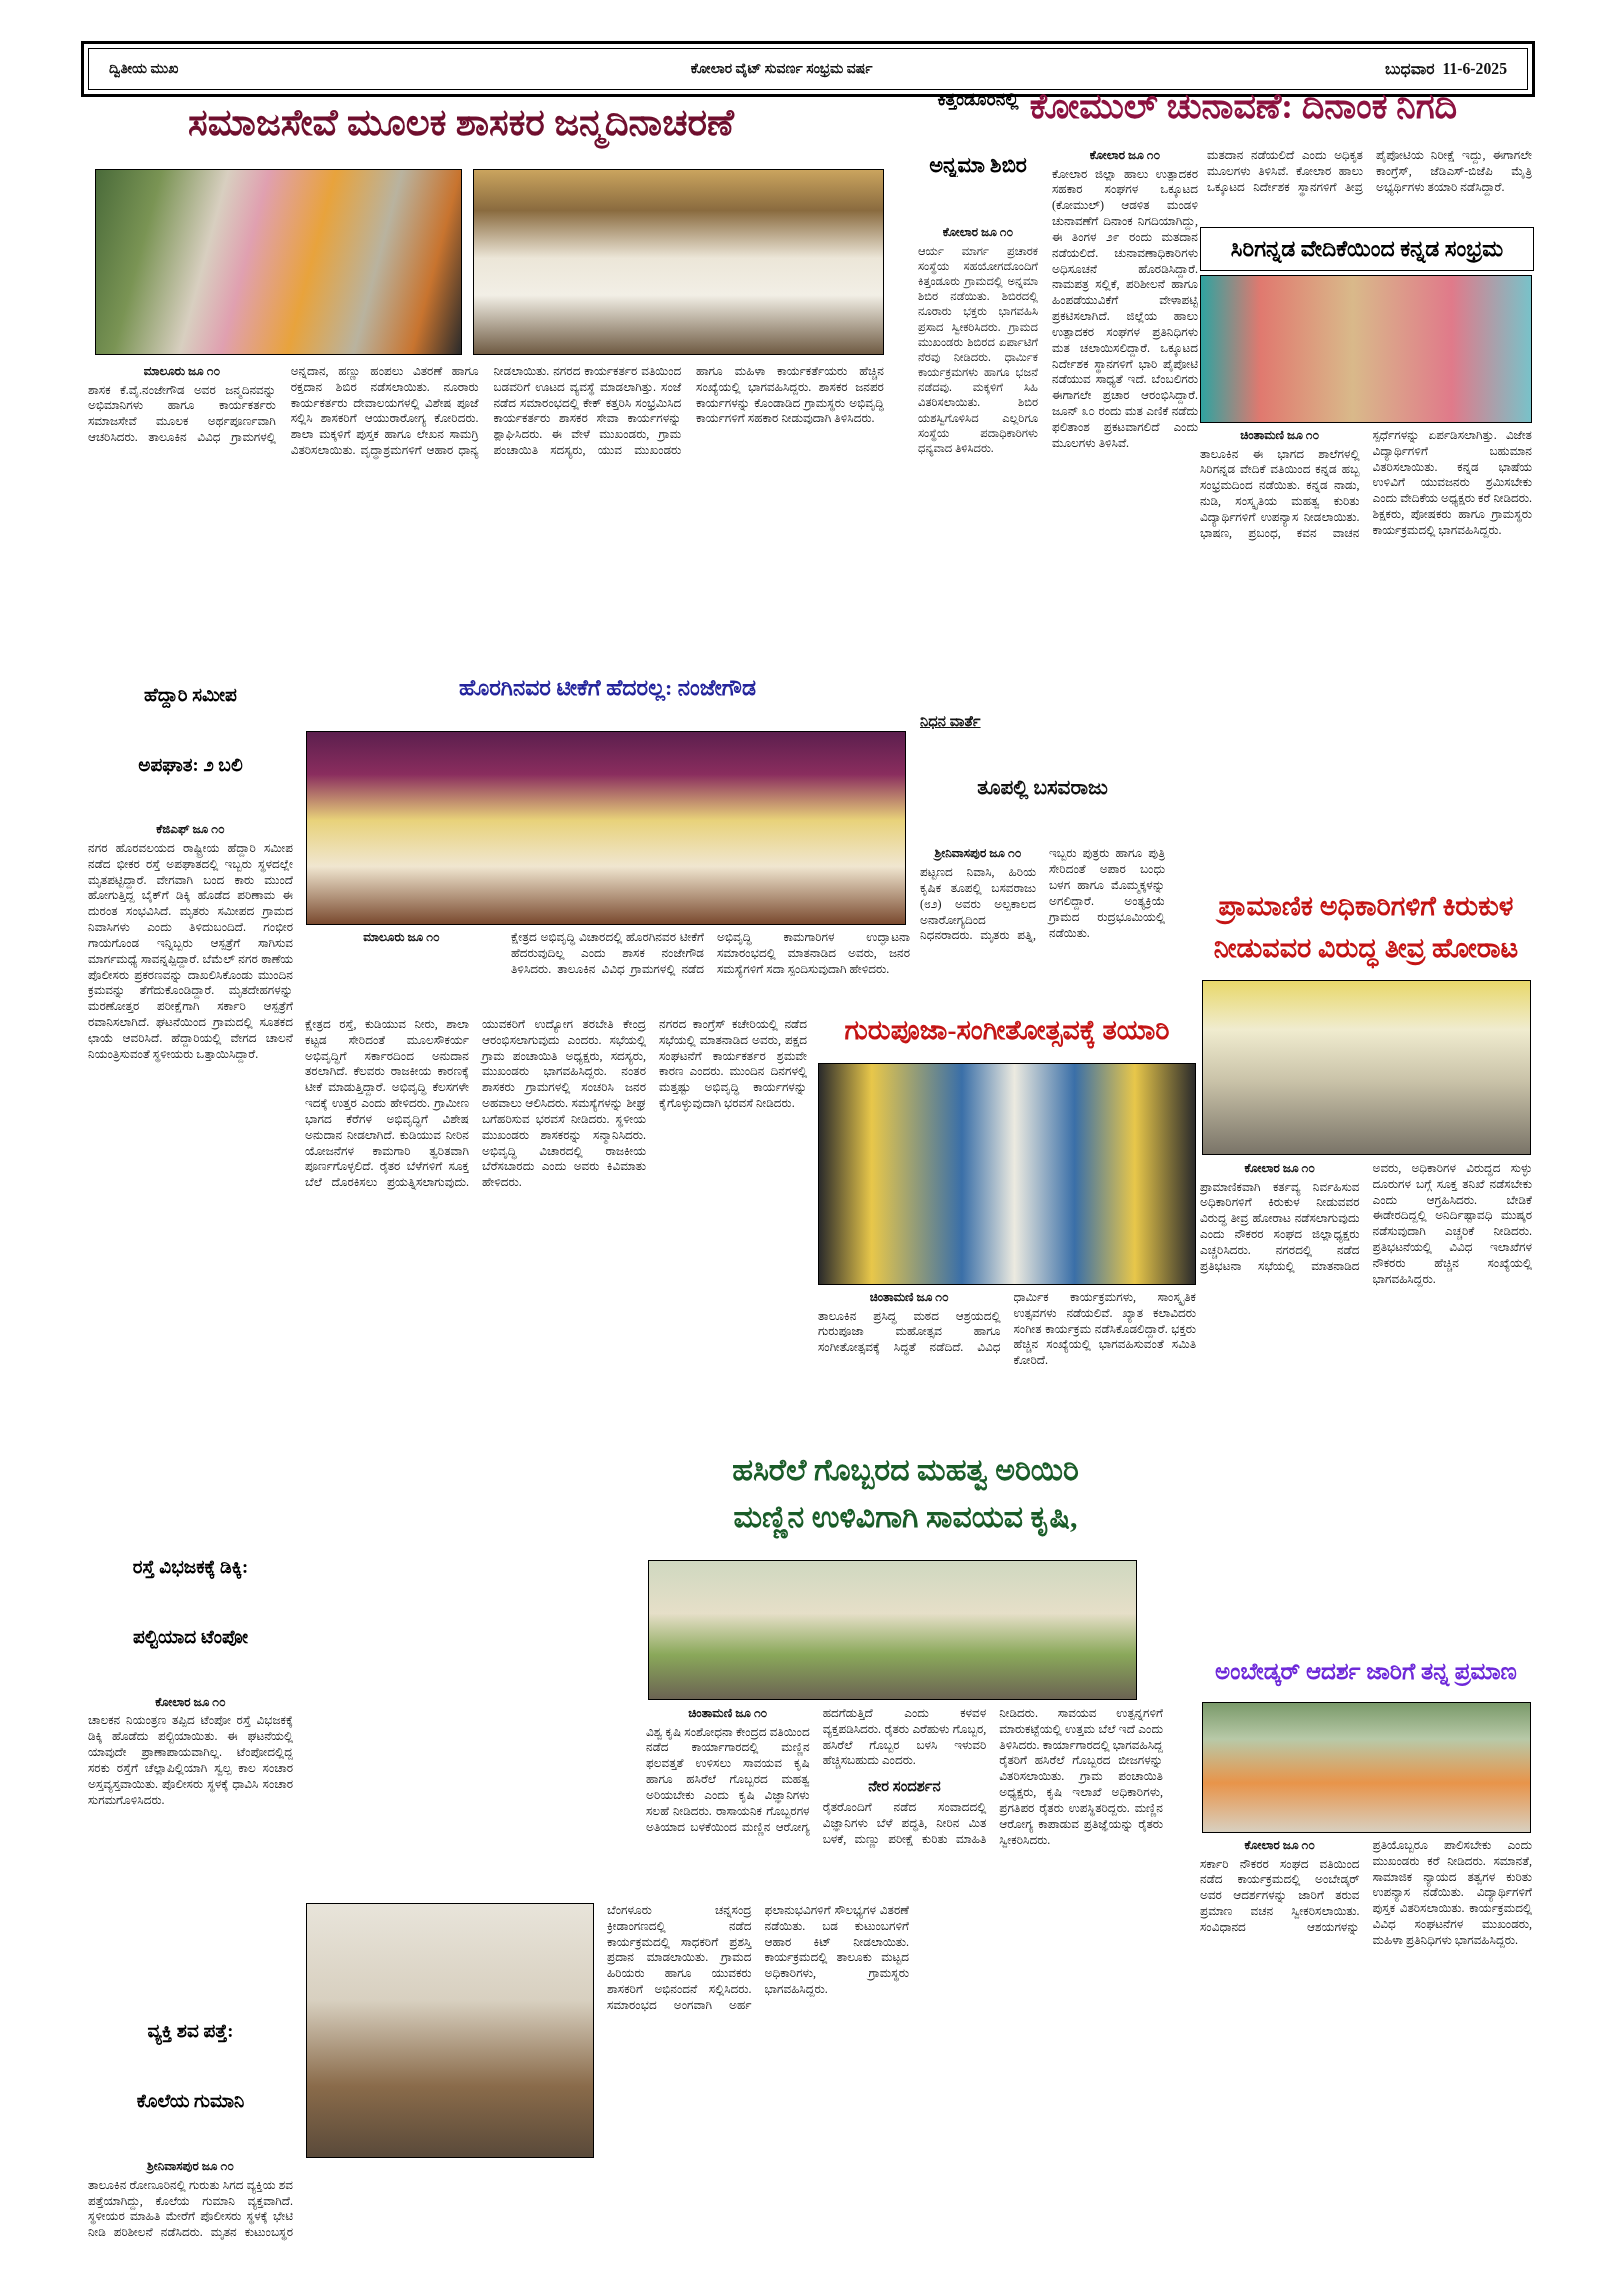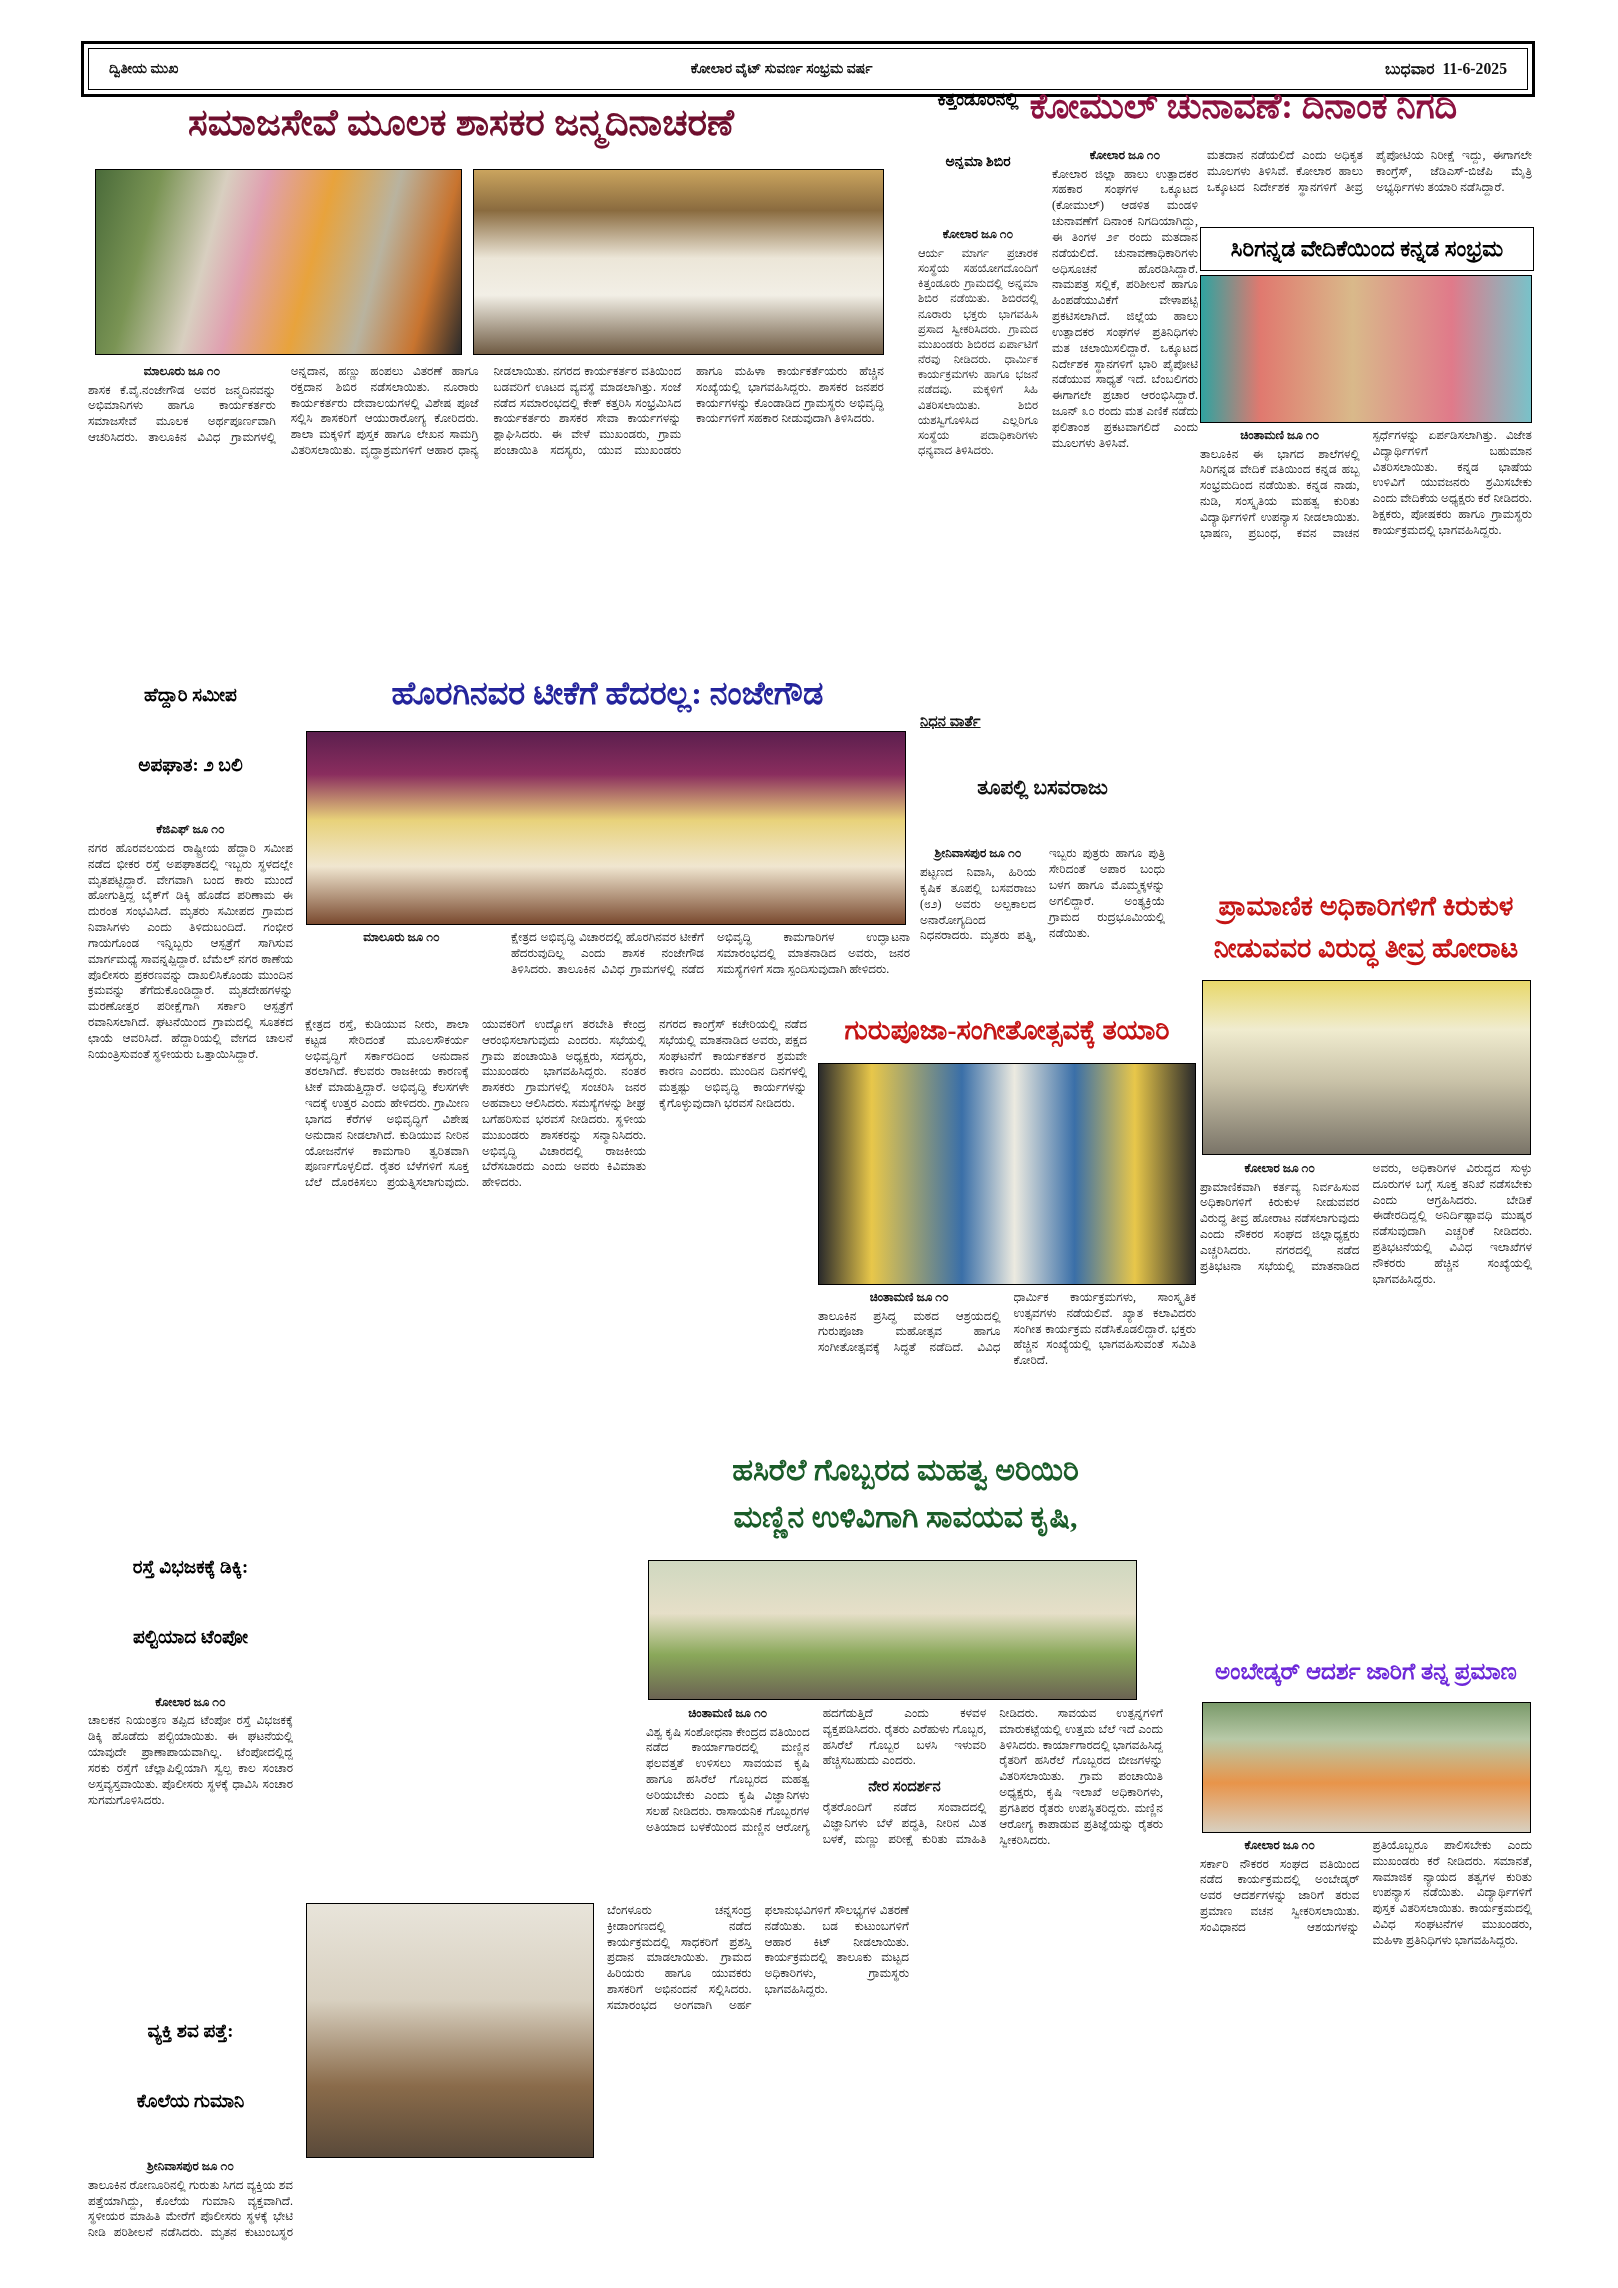--- a/index.html
+++ b/index.html
@@ -81,21 +81,21 @@
     <div class="sub">ವ್ಯಕ್ತಿ ಶವ ಪತ್ತೆ:</div>
     <div class="sub" style="margin-top:0;">ಕೊಲೆಯ ಗುಮಾನಿ</div>
     <div class="bt" style="flex:1;">
       <span class="dateline">ಶ್ರೀನಿವಾಸಪುರ ಜೂ ೧೦</span>
       <span>ತಾಲೂಕಿನ ರೋಣೂರಿನಲ್ಲಿ ಗುರುತು ಸಿಗದ ವ್ಯಕ್ತಿಯ ಶವ ಪತ್ತೆಯಾಗಿದ್ದು, ಕೊಲೆಯ ಗುಮಾನಿ ವ್ಯಕ್ತವಾಗಿದೆ. ಸ್ಥಳೀಯರ ಮಾಹಿತಿ ಮೇರೆಗೆ ಪೊಲೀಸರು ಸ್ಥಳಕ್ಕೆ ಭೇಟಿ ನೀಡಿ ಪರಿಶೀಲನೆ ನಡೆಸಿದರು. ಮೃತನ ಕುಟುಂಬಸ್ಥರ ಪತ್ತೆಗೆ ಶೋಧ ನಡೆದಿದೆ. ಪ್ರಕರಣ ದಾಖಲಿಸಿಕೊಂಡ ಪೊಲೀಸರು ತನಿಖೆ ಕೈಗೊಂಡಿದ್ದಾರೆ.</span>
     </div>
   </div>
 
   <div class="abs stack" style="left:918px;top:90px;width:120px;height:614px;">
     <div class="hl" style="font-size:17.5px;color:#000;">ಕಿತ್ತಂಡೂರಿನಲ್ಲಿ</div>
-    <div class="hl" style="font-size:14px;color:#000;margin-bottom:14px;">ಅನ್ನಮಾ ಶಿಬಿರ</div>
+    <div class="hl" style="font-size:21px;color:#000;margin-bottom:4px;">ಅನ್ನಮಾ ಶಿಬಿರ</div>
     <div class="bt" style="flex:1;font-size:11.5px;">
       <span class="dateline">ಕೋಲಾರ ಜೂ ೧೦</span>
       <span>ಆರ್ಯ ಮಾರ್ಗ ಪ್ರಚಾರಕ ಸಂಸ್ಥೆಯ ಸಹಯೋಗದೊಂದಿಗೆ ಕಿತ್ತಂಡೂರು ಗ್ರಾಮದಲ್ಲಿ ಅನ್ನಮಾ ಶಿಬಿರ ನಡೆಯಿತು. ಶಿಬಿರದಲ್ಲಿ ನೂರಾರು ಭಕ್ತರು ಭಾಗವಹಿಸಿ ಪ್ರಸಾದ ಸ್ವೀಕರಿಸಿದರು. ಗ್ರಾಮದ ಮುಖಂಡರು ಶಿಬಿರದ ಏರ್ಪಾಟಿಗೆ ನೆರವು ನೀಡಿದರು. ಧಾರ್ಮಿಕ ಕಾರ್ಯಕ್ರಮಗಳು ಹಾಗೂ ಭಜನೆ ನಡೆದವು. ಮಕ್ಕಳಿಗೆ ಸಿಹಿ ವಿತರಿಸಲಾಯಿತು. ಶಿಬಿರ ಯಶಸ್ವಿಗೊಳಿಸಿದ ಎಲ್ಲರಿಗೂ ಸಂಸ್ಥೆಯ ಪದಾಧಿಕಾರಿಗಳು ಧನ್ಯವಾದ ತಿಳಿಸಿದರು.</span>
     </div>
   </div>
 
   <div class="abs hl hl-magenta" style="left:955px;top:87px;width:577px;height:54px;font-size:35px;">ಕೋಮುಲ್ ಚುನಾವಣೆ: ದಿನಾಂಕ ನಿಗದಿ</div>
   <div class="abs bt" style="left:1052px;top:148px;width:146px;height:734px;">
     <span class="dateline">ಕೋಲಾರ ಜೂ ೧೦</span>
     <span>ಕೋಲಾರ ಜಿಲ್ಲಾ ಹಾಲು ಉತ್ಪಾದಕರ ಸಹಕಾರ ಸಂಘಗಳ ಒಕ್ಕೂಟದ (ಕೋಮುಲ್) ಆಡಳಿತ ಮಂಡಳಿ ಚುನಾವಣೆಗೆ ದಿನಾಂಕ ನಿಗದಿಯಾಗಿದ್ದು, ಈ ತಿಂಗಳ ೨೯ ರಂದು ಮತದಾನ ನಡೆಯಲಿದೆ. ಚುನಾವಣಾಧಿಕಾರಿಗಳು ಅಧಿಸೂಚನೆ ಹೊರಡಿಸಿದ್ದಾರೆ. ನಾಮಪತ್ರ ಸಲ್ಲಿಕೆ, ಪರಿಶೀಲನೆ ಹಾಗೂ ಹಿಂಪಡೆಯುವಿಕೆಗೆ ವೇಳಾಪಟ್ಟಿ ಪ್ರಕಟಿಸಲಾಗಿದೆ. ಜಿಲ್ಲೆಯ ಹಾಲು ಉತ್ಪಾದಕರ ಸಂಘಗಳ ಪ್ರತಿನಿಧಿಗಳು ಮತ ಚಲಾಯಿಸಲಿದ್ದಾರೆ. ಒಕ್ಕೂಟದ ನಿರ್ದೇಶಕ ಸ್ಥಾನಗಳಿಗೆ ಭಾರಿ ಪೈಪೋಟಿ ನಡೆಯುವ ಸಾಧ್ಯತೆ ಇದೆ. ಬೆಂಬಲಿಗರು ಈಗಾಗಲೇ ಪ್ರಚಾರ ಆರಂಭಿಸಿದ್ದಾರೆ. ಜೂನ್ ೩೦ ರಂದು ಮತ ಎಣಿಕೆ ನಡೆದು ಫಲಿತಾಂಶ ಪ್ರಕಟವಾಗಲಿದೆ ಎಂದು ಮೂಲಗಳು ತಿಳಿಸಿವೆ.</span>
@@ -104,21 +104,21 @@
     <span>ಮತದಾನ ನಡೆಯಲಿದೆ ಎಂದು ಅಧಿಕೃತ ಮೂಲಗಳು ತಿಳಿಸಿವೆ. ಕೋಲಾರ ಹಾಲು ಒಕ್ಕೂಟದ ನಿರ್ದೇಶಕ ಸ್ಥಾನಗಳಿಗೆ ತೀವ್ರ ಪೈಪೋಟಿಯ ನಿರೀಕ್ಷೆ ಇದ್ದು, ಈಗಾಗಲೇ ಕಾಂಗ್ರೆಸ್, ಜೆಡಿಎಸ್-ಬಿಜೆಪಿ ಮೈತ್ರಿ ಅಭ್ಯರ್ಥಿಗಳು ತಯಾರಿ ನಡೆಸಿದ್ದಾರೆ.</span>
   </div>
 
   <div class="abs boxed hl" style="left:1200px;top:227px;width:332px;height:42px;font-size:22px;color:#000;">ಸಿರಿಗನ್ನಡ ವೇದಿಕೆಯಿಂದ ಕನ್ನಡ ಸಂಭ್ರಮ</div>
   <div class="abs photo ph3" style="left:1200px;top:275px;width:332px;height:148px;"></div>
   <div class="abs bt cols-2" style="left:1200px;top:428px;width:332px;height:454px;">
     <span class="dateline">ಚಿಂತಾಮಣಿ ಜೂ ೧೦</span>
     <span>ತಾಲೂಕಿನ ಈ ಭಾಗದ ಶಾಲೆಗಳಲ್ಲಿ ಸಿರಿಗನ್ನಡ ವೇದಿಕೆ ವತಿಯಿಂದ ಕನ್ನಡ ಹಬ್ಬ ಸಂಭ್ರಮದಿಂದ ನಡೆಯಿತು. ಕನ್ನಡ ನಾಡು, ನುಡಿ, ಸಂಸ್ಕೃತಿಯ ಮಹತ್ವ ಕುರಿತು ವಿದ್ಯಾರ್ಥಿಗಳಿಗೆ ಉಪನ್ಯಾಸ ನೀಡಲಾಯಿತು. ಭಾಷಣ, ಪ್ರಬಂಧ, ಕವನ ವಾಚನ ಸ್ಪರ್ಧೆಗಳನ್ನು ಏರ್ಪಡಿಸಲಾಗಿತ್ತು. ವಿಜೇತ ವಿದ್ಯಾರ್ಥಿಗಳಿಗೆ ಬಹುಮಾನ ವಿತರಿಸಲಾಯಿತು. ಕನ್ನಡ ಭಾಷೆಯ ಉಳಿವಿಗೆ ಯುವಜನರು ಶ್ರಮಿಸಬೇಕು ಎಂದು ವೇದಿಕೆಯ ಅಧ್ಯಕ್ಷರು ಕರೆ ನೀಡಿದರು. ಶಿಕ್ಷಕರು, ಪೋಷಕರು ಹಾಗೂ ಗ್ರಾಮಸ್ಥರು ಕಾರ್ಯಕ್ರಮದಲ್ಲಿ ಭಾಗವಹಿಸಿದ್ದರು.</span>
   </div>
 
-  <div class="abs hl hl-blue" style="left:305px;top:676px;width:605px;height:52px;font-size:32px;">ಹೊರಗಿನವರ ಟೀಕೆಗೆ ಹೆದರಲ್ಲ: ನಂಜೇಗೌಡ</div>
+  <div class="abs hl hl-blue" style="left:305px;top:676px;width:605px;height:52px;font-size:22px;">ಹೊರಗಿನವರ ಟೀಕೆಗೆ ಹೆದರಲ್ಲ: ನಂಜೇಗೌಡ</div>
   <div class="abs photo ph4" style="left:306px;top:731px;width:600px;height:194px;"></div>
   <div class="abs bt cols-3" style="left:305px;top:930px;width:605px;height:81px;">
     <span class="dateline">ಮಾಲೂರು ಜೂ ೧೦</span>
     <span>ಕ್ಷೇತ್ರದ ಅಭಿವೃದ್ಧಿ ವಿಚಾರದಲ್ಲಿ ಹೊರಗಿನವರ ಟೀಕೆಗೆ ಹೆದರುವುದಿಲ್ಲ ಎಂದು ಶಾಸಕ ನಂಜೇಗೌಡ ತಿಳಿಸಿದರು. ತಾಲೂಕಿನ ವಿವಿಧ ಗ್ರಾಮಗಳಲ್ಲಿ ನಡೆದ ಅಭಿವೃದ್ಧಿ ಕಾಮಗಾರಿಗಳ ಉದ್ಘಾಟನಾ ಸಮಾರಂಭದಲ್ಲಿ ಮಾತನಾಡಿದ ಅವರು, ಜನರ ಸಮಸ್ಯೆಗಳಿಗೆ ಸದಾ ಸ್ಪಂದಿಸುವುದಾಗಿ ಹೇಳಿದರು.</span>
   </div>
   <div class="abs bt cols-2" style="left:305px;top:1017px;width:341px;height:880px;">
     <span>ಕ್ಷೇತ್ರದ ರಸ್ತೆ, ಕುಡಿಯುವ ನೀರು, ಶಾಲಾ ಕಟ್ಟಡ ಸೇರಿದಂತೆ ಮೂಲಸೌಕರ್ಯ ಅಭಿವೃದ್ಧಿಗೆ ಸರ್ಕಾರದಿಂದ ಅನುದಾನ ತರಲಾಗಿದೆ. ಕೆಲವರು ರಾಜಕೀಯ ಕಾರಣಕ್ಕೆ ಟೀಕೆ ಮಾಡುತ್ತಿದ್ದಾರೆ. ಅಭಿವೃದ್ಧಿ ಕೆಲಸಗಳೇ ಇದಕ್ಕೆ ಉತ್ತರ ಎಂದು ಹೇಳಿದರು. ಗ್ರಾಮೀಣ ಭಾಗದ ಕೆರೆಗಳ ಅಭಿವೃದ್ಧಿಗೆ ವಿಶೇಷ ಅನುದಾನ ನೀಡಲಾಗಿದೆ. ಕುಡಿಯುವ ನೀರಿನ ಯೋಜನೆಗಳ ಕಾಮಗಾರಿ ತ್ವರಿತವಾಗಿ ಪೂರ್ಣಗೊಳ್ಳಲಿದೆ. ರೈತರ ಬೆಳೆಗಳಿಗೆ ಸೂಕ್ತ ಬೆಲೆ ದೊರಕಿಸಲು ಪ್ರಯತ್ನಿಸಲಾಗುವುದು. ಯುವಕರಿಗೆ ಉದ್ಯೋಗ ತರಬೇತಿ ಕೇಂದ್ರ ಆರಂಭಿಸಲಾಗುವುದು ಎಂದರು. ಸಭೆಯಲ್ಲಿ ಗ್ರಾಮ ಪಂಚಾಯಿತಿ ಅಧ್ಯಕ್ಷರು, ಸದಸ್ಯರು, ಮುಖಂಡರು ಭಾಗವಹಿಸಿದ್ದರು. ನಂತರ ಶಾಸಕರು ಗ್ರಾಮಗಳಲ್ಲಿ ಸಂಚರಿಸಿ ಜನರ ಅಹವಾಲು ಆಲಿಸಿದರು. ಸಮಸ್ಯೆಗಳನ್ನು ಶೀಘ್ರ ಬಗೆಹರಿಸುವ ಭರವಸೆ ನೀಡಿದರು. ಸ್ಥಳೀಯ ಮುಖಂಡರು ಶಾಸಕರನ್ನು ಸನ್ಮಾನಿಸಿದರು. ಅಭಿವೃದ್ಧಿ ವಿಚಾರದಲ್ಲಿ ರಾಜಕೀಯ ಬೆರೆಸಬಾರದು ಎಂದು ಅವರು ಕಿವಿಮಾತು ಹೇಳಿದರು.</span>
   </div>
   <div class="abs bt" style="left:659px;top:1017px;width:148px;height:425px;">
     <span>ನಗರದ ಕಾಂಗ್ರೆಸ್ ಕಚೇರಿಯಲ್ಲಿ ನಡೆದ ಸಭೆಯಲ್ಲಿ ಮಾತನಾಡಿದ ಅವರು, ಪಕ್ಷದ ಸಂಘಟನೆಗೆ ಕಾರ್ಯಕರ್ತರ ಶ್ರಮವೇ ಕಾರಣ ಎಂದರು. ಮುಂದಿನ ದಿನಗಳಲ್ಲಿ ಮತ್ತಷ್ಟು ಅಭಿವೃದ್ಧಿ ಕಾರ್ಯಗಳನ್ನು ಕೈಗೊಳ್ಳುವುದಾಗಿ ಭರವಸೆ ನೀಡಿದರು.</span>

